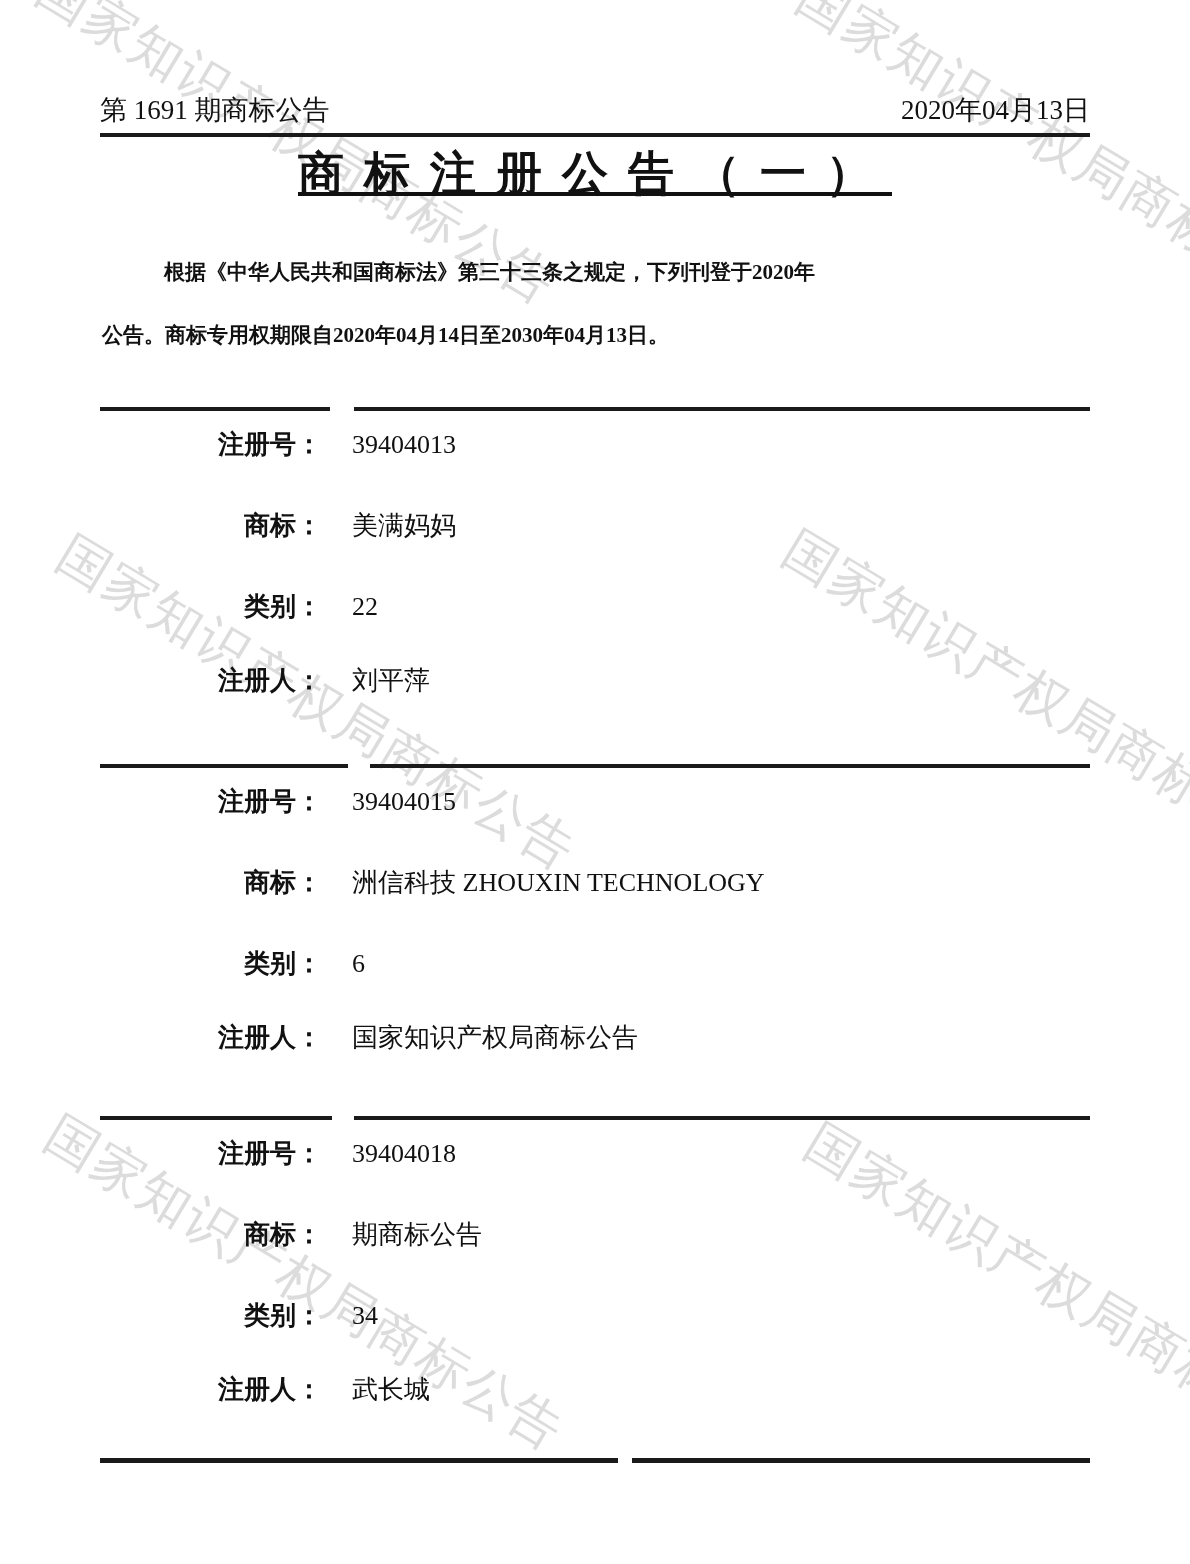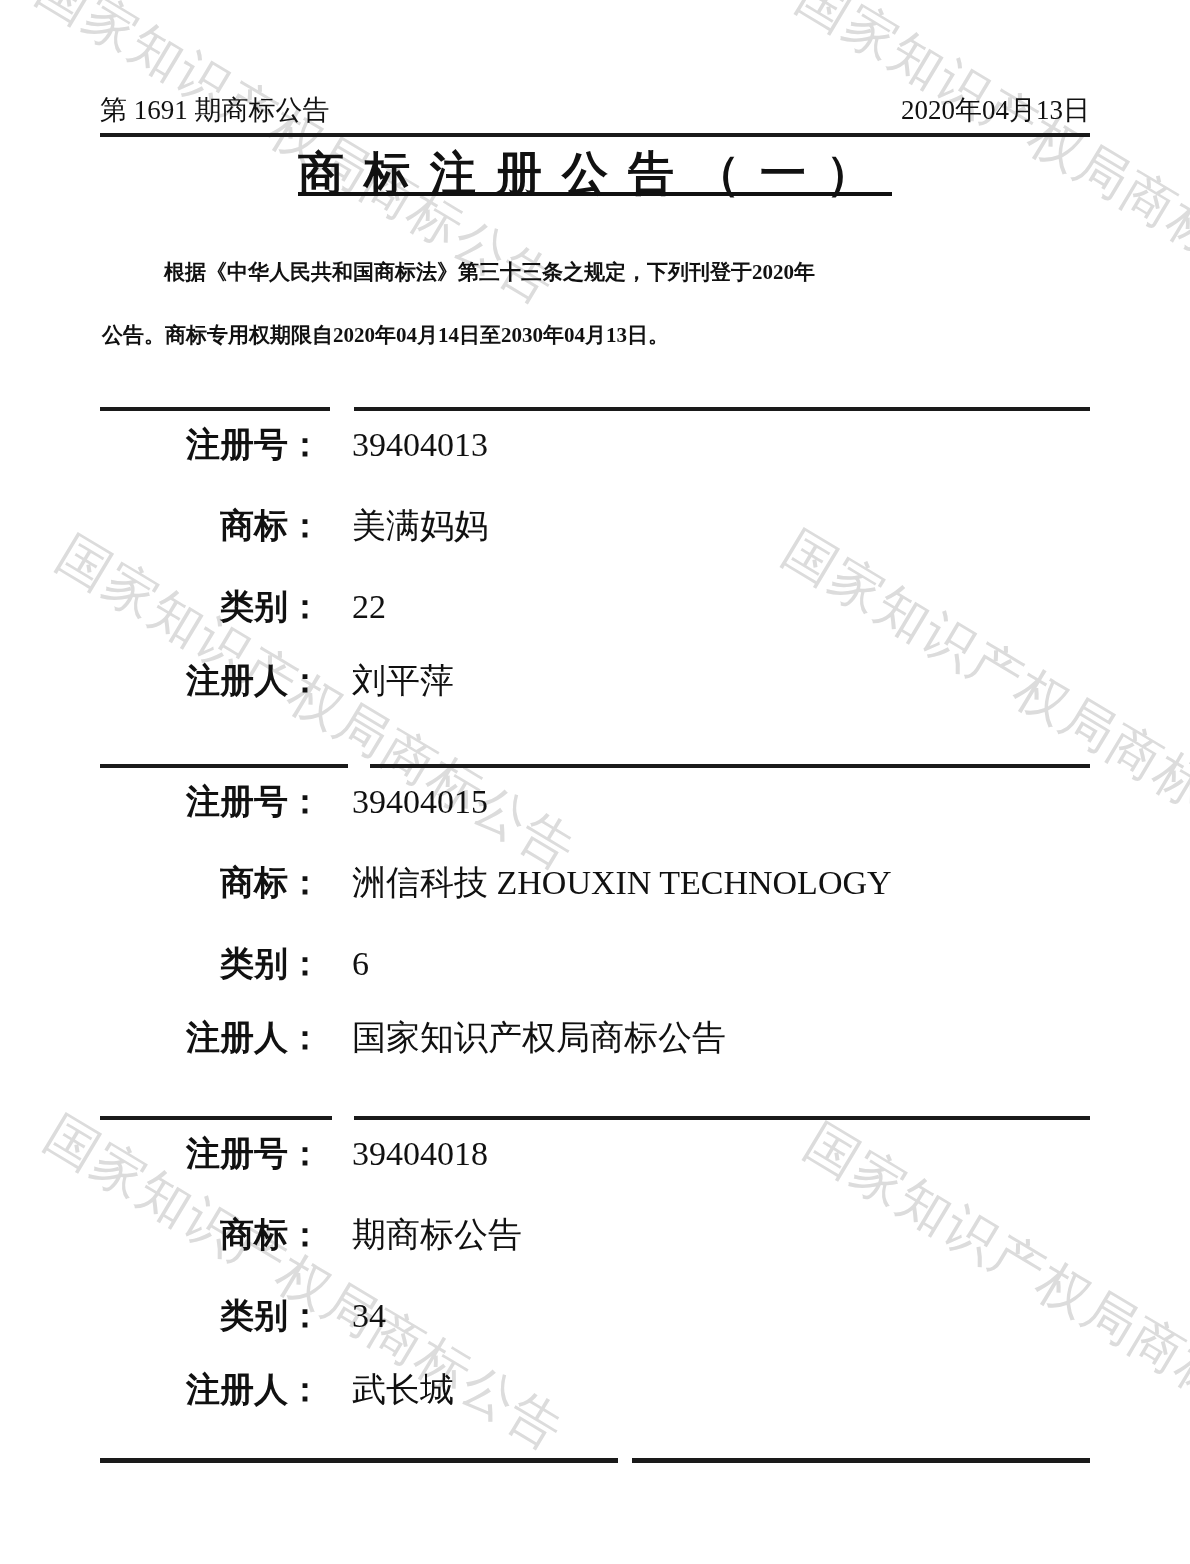--- a/index.html
+++ b/index.html
@@ -68,21 +68,21 @@
     position:absolute;left:100px;width:990px;top:1458px;height:5px;
     background:#1a1a1a;
   }
   .rule-bottom::after{
     content:"";position:absolute;top:0;height:5px;background:#ffffff;
     left:518px;width:14px;
   }
   
   .row{
     position:absolute;left:100px;width:990px;height:34px;
-    font-size:34px;line-height:34px;
+    font-size:26px;line-height:34px;
   }
   .row .lbl{
     position:absolute;left:0;width:222px;
     text-align:right;font-weight:bold;
   }
   .row .val{
     position:absolute;left:252px;white-space:nowrap;
   }
   
   .r1-regno{top:428px;} .r1-mark{top:509px;} .r1-class{top:590px;} .r1-owner{top:664px;}

